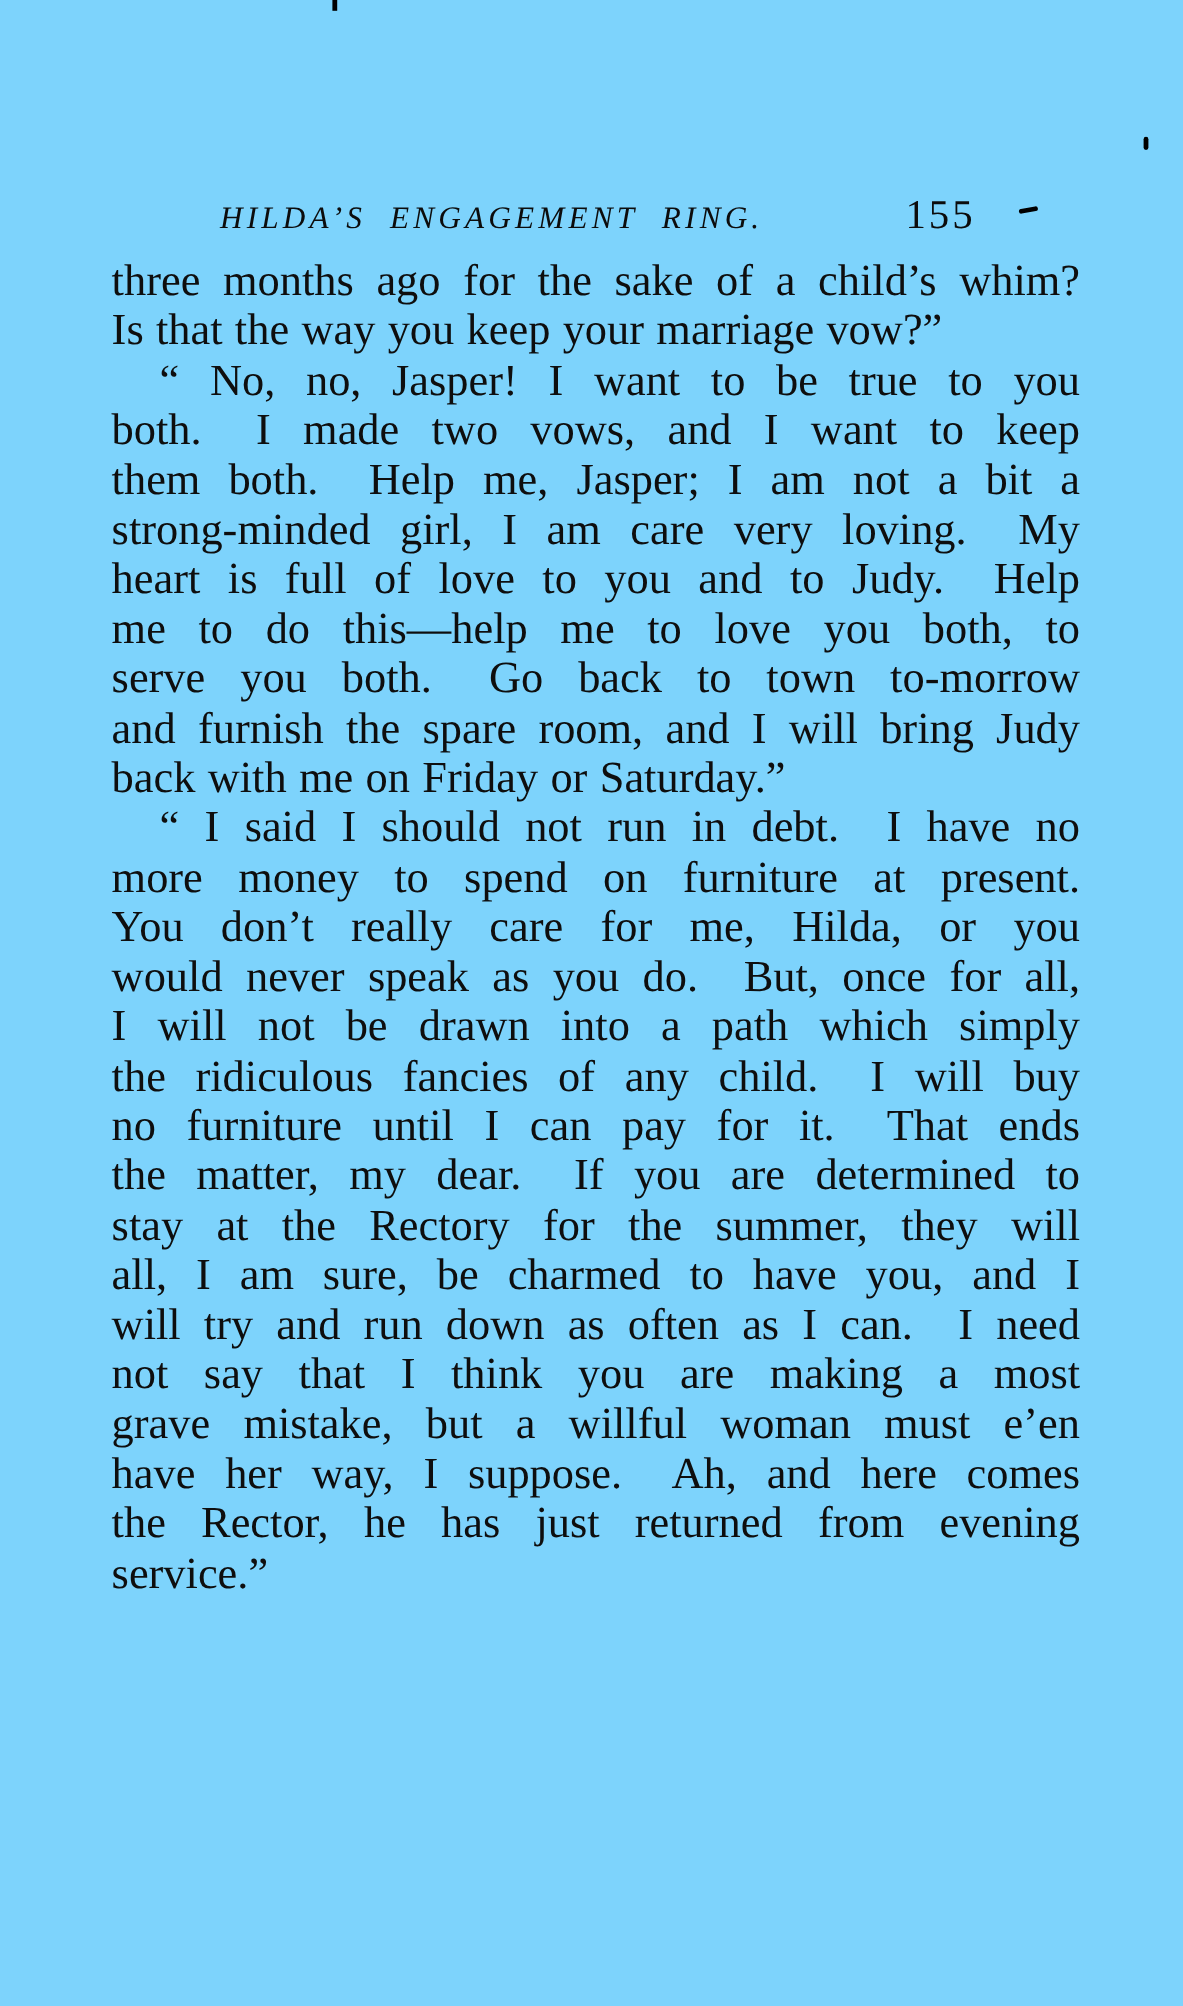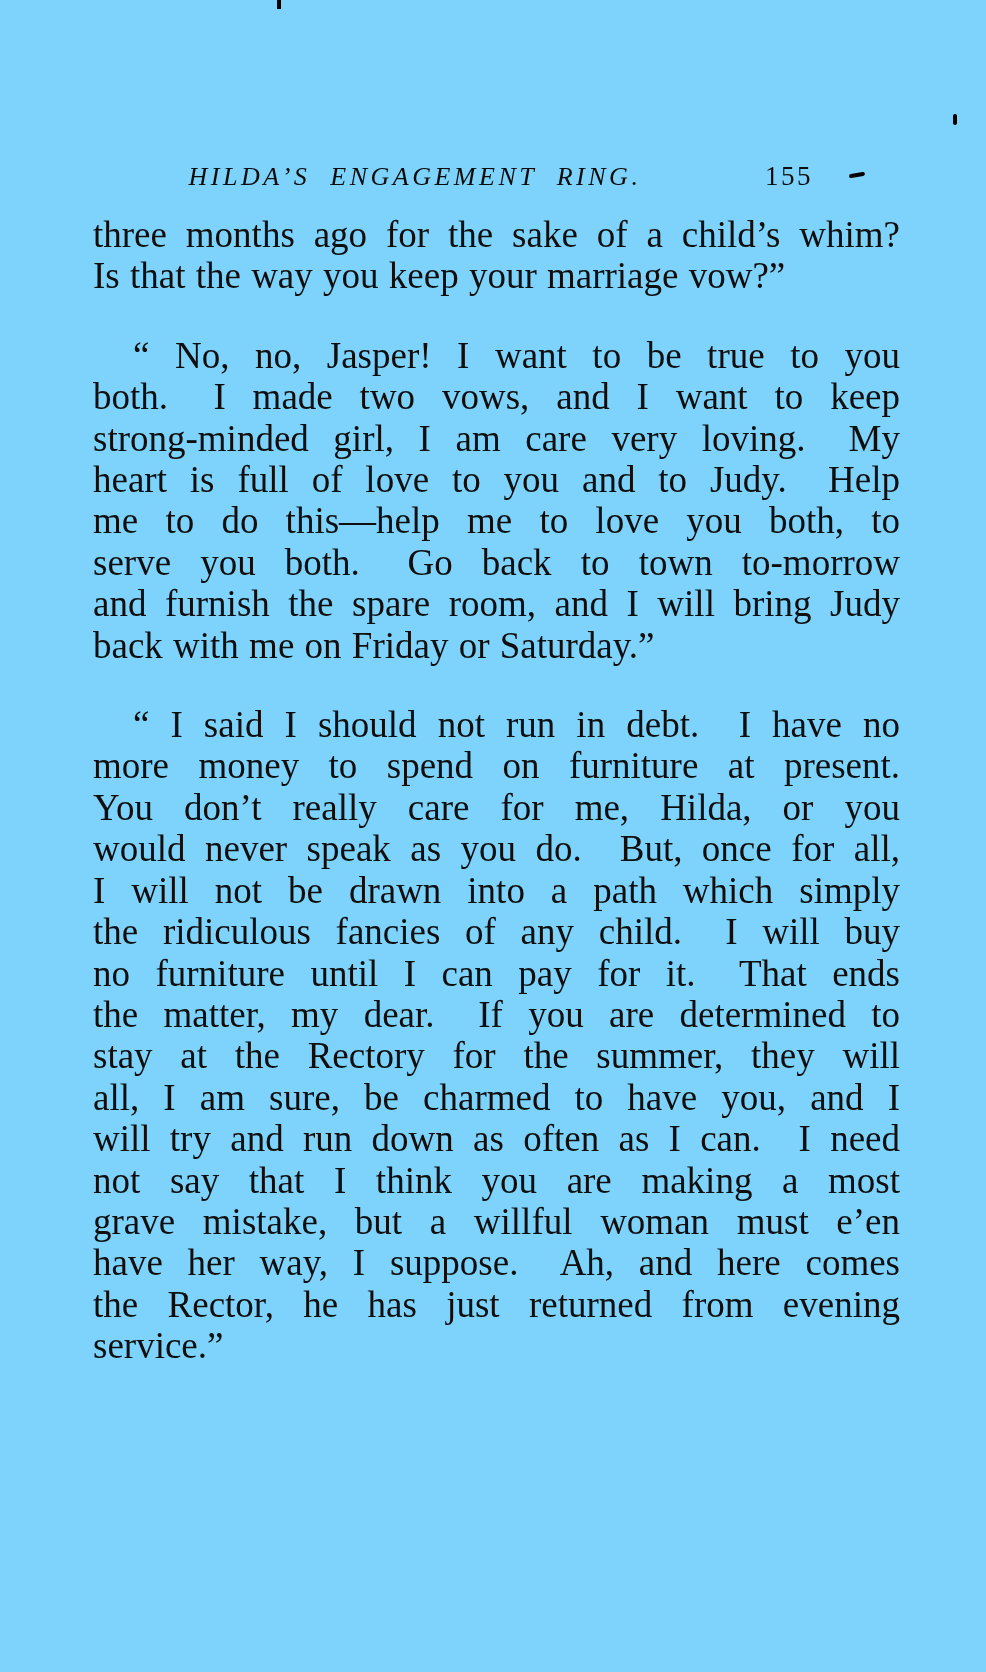--- a/index.html
+++ b/index.html
@@ -28,21 +28,21 @@
     flex: 1;
     text-align: center;
     font-style: italic;
     font-size: 26px;
     letter-spacing: 3.5px;
     word-spacing: 10px;
     white-space: nowrap;
     color: #0c0c0c;
   }
   .page-number {
-    font-size: 27px;
+    font-size: 34px;
     letter-spacing: 2.5px;
     color: #0c0c0c;
     margin-left: 28px;
   }
   .body-text {
     position: absolute;
     top: 214px;
     left: 93px;
     width: 807px;
     font-size: 37px;
@@ -56,21 +56,20 @@
     text-justify: inter-word;
     word-spacing: 1px;
     white-space: normal;
   }
   .line.para-end {
     text-align: center;
     text-align-last: left;
   }
   .paragraph.indent .line:first-child {
     text-indent: 40px;
-    margin-top: 38px;
   }
   .artifact {
     position: absolute;
     background: #000;
   }
   .artifact.a1 { left: 277px; top: 0; width: 4px; height: 9px; }
   .artifact.a2 { left: 953px; top: 114px; width: 4px; height: 11px; border-radius: 2px; }
   .artifact.a3 { left: 849px; top: 173px; width: 16px; height: 4px; transform: rotate(-10deg); border-radius: 2px; }
 </style>
 </head>
@@ -87,20 +86,21 @@
   </div>
 
   <div class="body-text">
       <div class="paragraph">
         <div class="line">three months ago for the sake of a child’s whim?</div>
         <div class="line para-end">Is that the way you keep your marriage vow?”</div>
       </div>
       <div class="paragraph indent">
         <div class="line">“ No, no, Jasper! I want to be true to you</div>
         <div class="line">both.  I made two vows, and I want to keep</div>
+        <div class="line">them both.  Help me, Jasper; I am not a bit a</div>
         <div class="line">strong-minded girl, I am care very loving.  My</div>
         <div class="line">heart is full of love to you and to Judy.  Help</div>
         <div class="line">me to do this—help me to love you both, to</div>
         <div class="line">serve you both.  Go back to town to-morrow</div>
         <div class="line">and furnish the spare room, and I will bring Judy</div>
         <div class="line para-end">back with me on Friday or Saturday.”</div>
       </div>
       <div class="paragraph indent">
         <div class="line">“ I said I should not run in debt.  I have no</div>
         <div class="line">more money to spend on furniture at present.</div>

